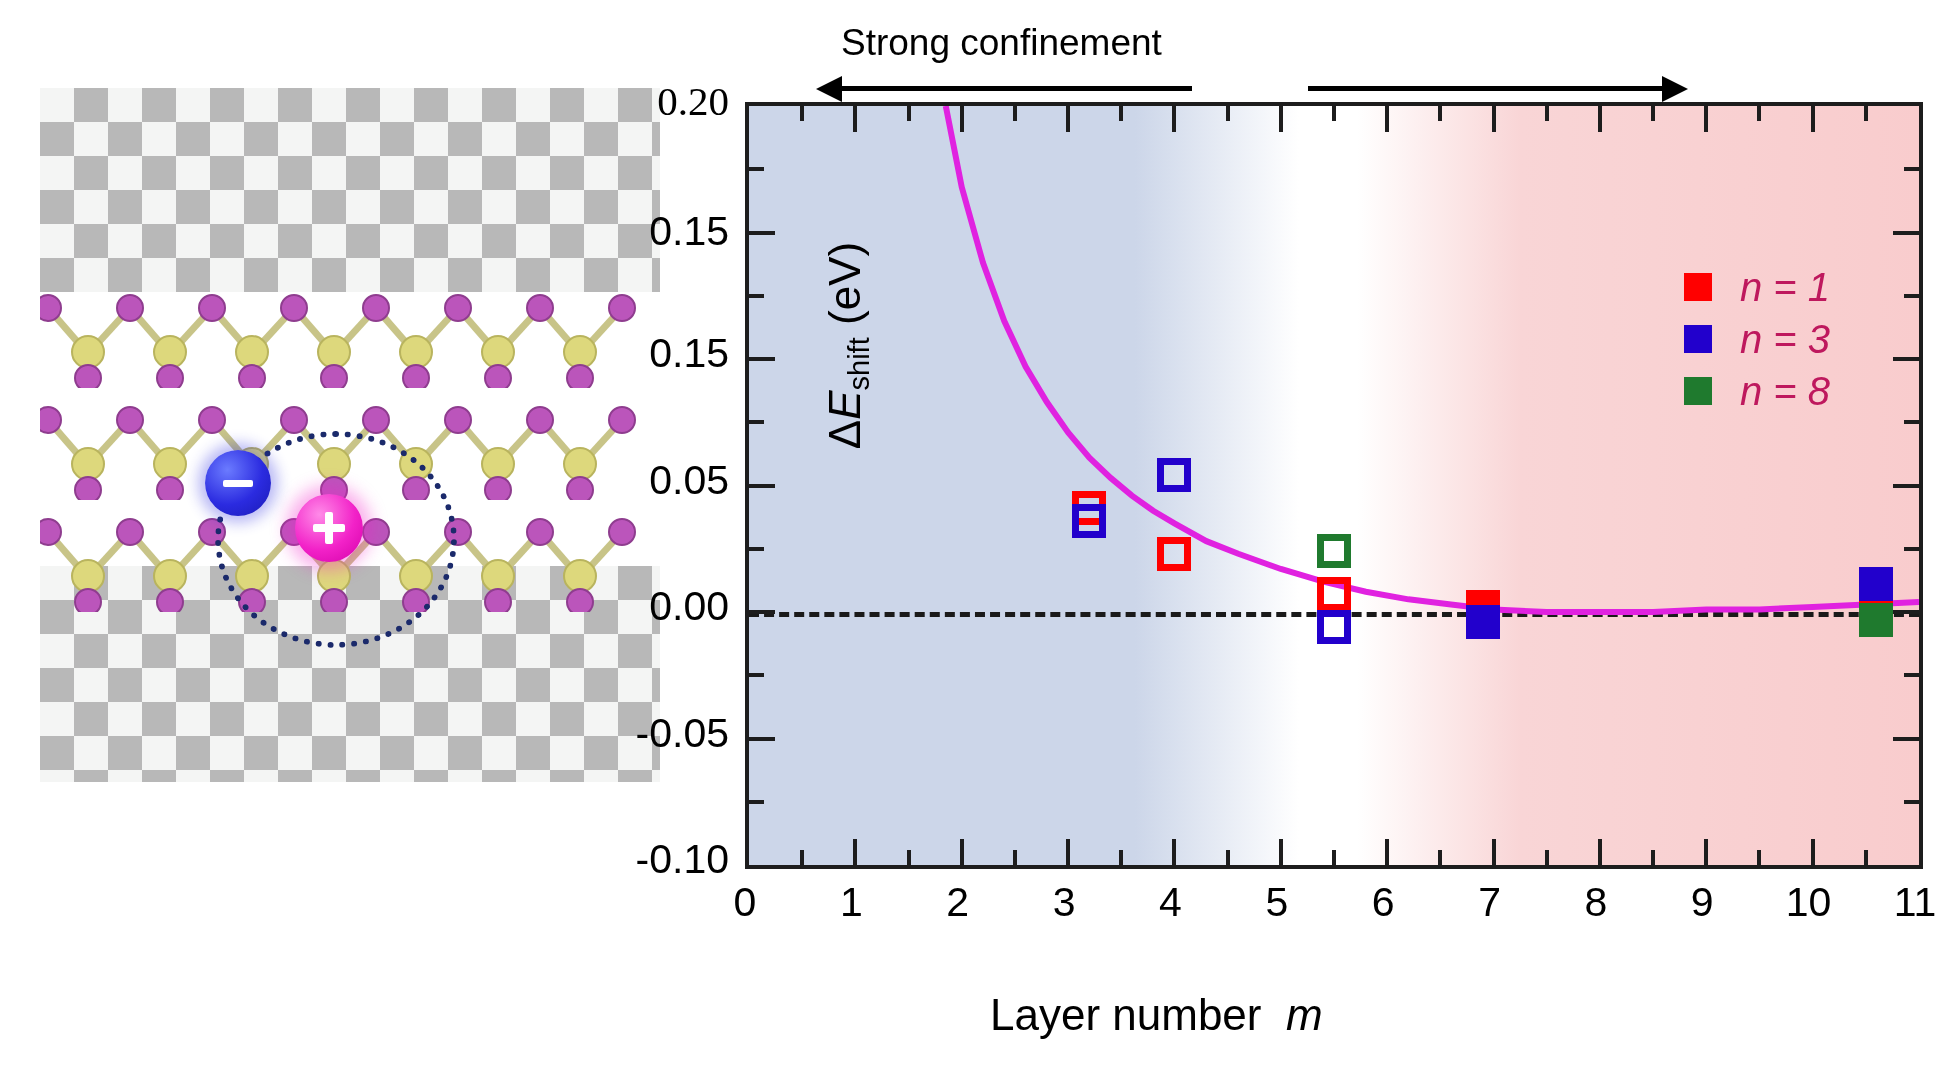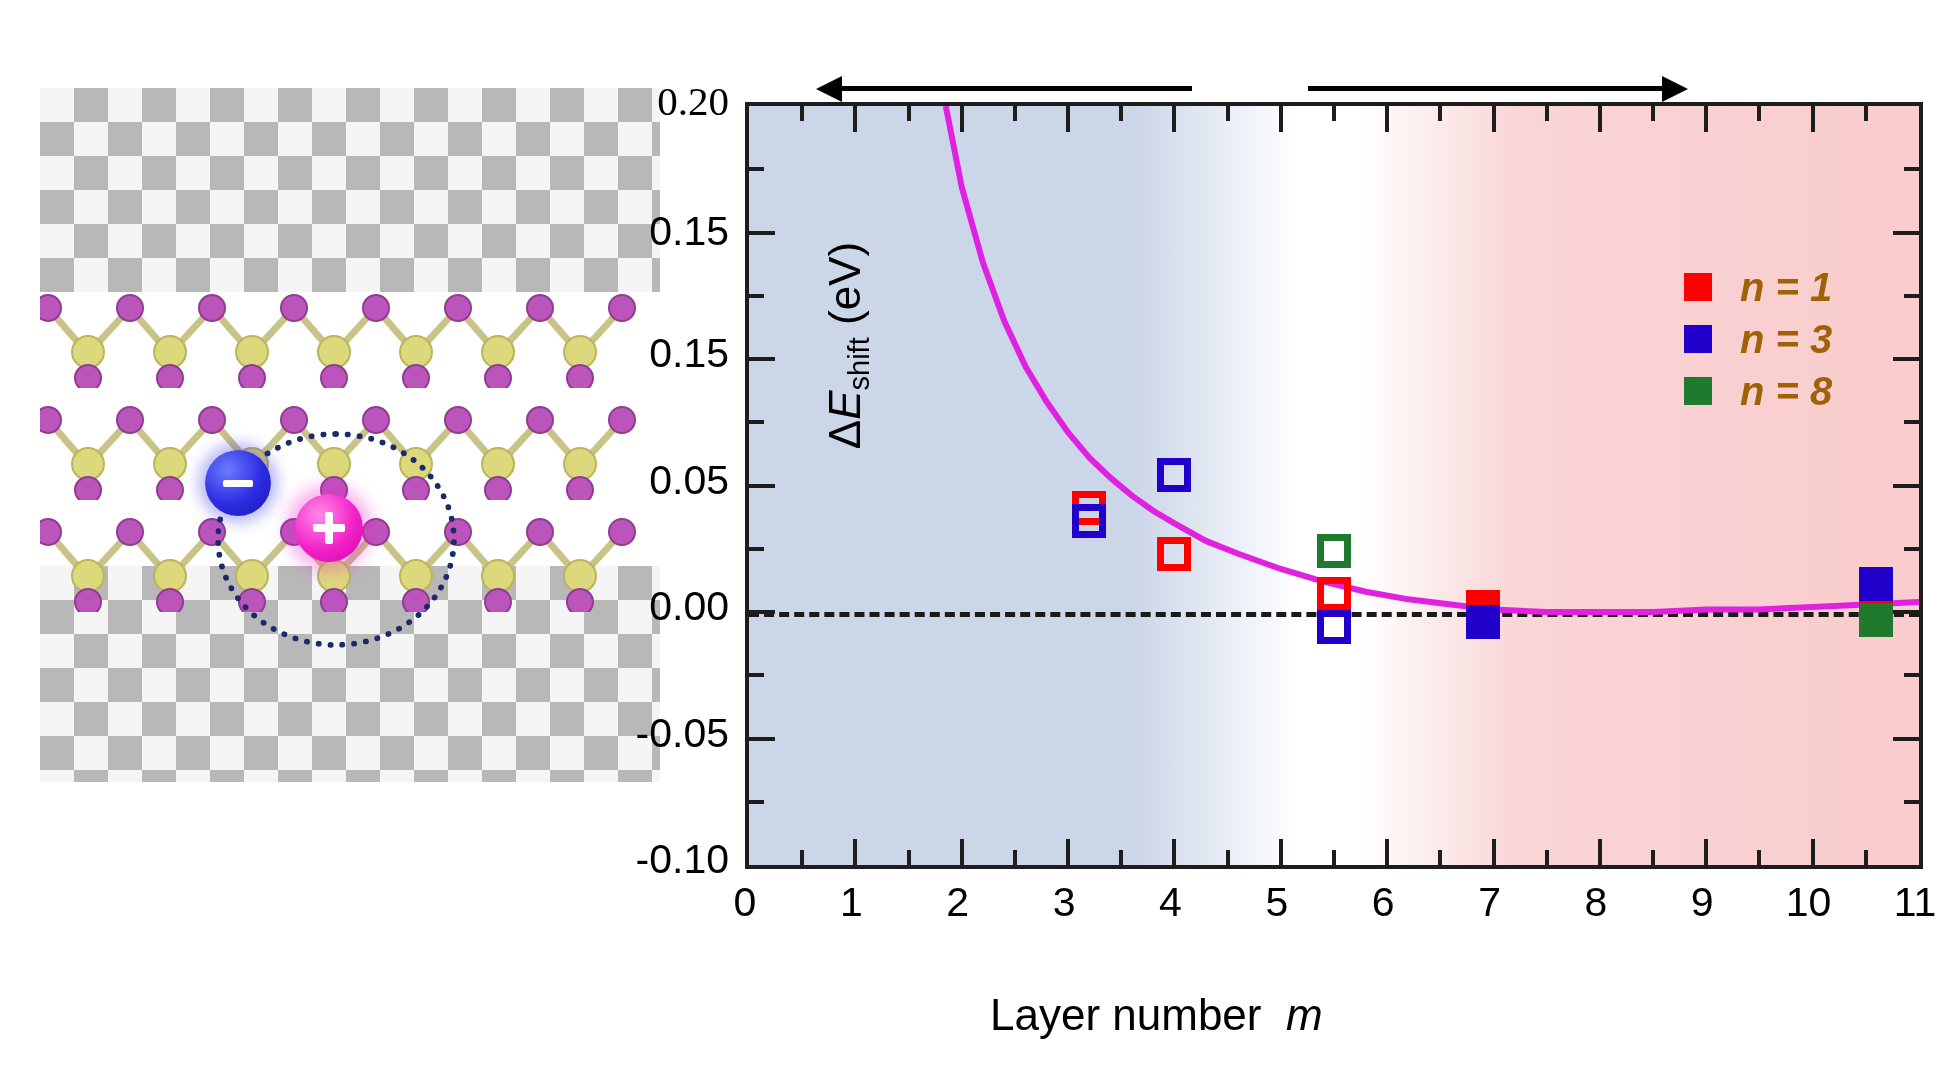--- a/index.html
+++ b/index.html
@@ -76,21 +76,21 @@
      transform:rotate(-90deg);transform-origin:center center;
      font-size:44px;color:#000;text-align:center;white-space:nowrap;}
   #x-axis-title{position:absolute;left:330px;top:990px;font-size:44px;color:#000;white-space:nowrap;}
   .ital{font-style:italic;}
   .sub{font-size:0.66em;vertical-align:-0.28em;}
 
   
   #legend{position:absolute;left:935px;top:155px;}
   .legend-row{display:flex;align-items:center;height:52px;}
   .legend-swatch{width:28px;height:28px;margin-right:28px;}
-  .legend-text{font-size:40px;color:#a16207;white-space:nowrap;font-weight:bold;}
+  .legend-text{font-size:40px;color:#be185d;white-space:nowrap;}
 </style>
 </head>
 <body>
 
 <div id="root">
 
   <div id="left-panel">
     <div id="checker-top" class="checker"></div>
     <div id="checker-bottom" class="checker"></div>
 
@@ -261,20 +261,21 @@
       <span class="sign"></span>
     </div>
     <div id="hole">
       <span class="plus"></span>
     </div>
   </div>
 
   <div id="plot-panel">
 
     <div id="band-top">
+      <div class="band-label" id="label-strong">Strong confinement</div>
       <div class="arrow-line" id="arrow-strong"></div>
       <div class="arrowhead" id="arrowhead-left"></div>
       <div class="arrow-line" id="arrow-weak"></div>
       <div class="arrowhead" id="arrowhead-right"></div>
     </div>
 
     <div id="axes">
       <div id="axes-bg"></div>
       <div class="zero-dash" id="zero-line" style="top: 506px;"></div>
       <svg id="curve" preserveAspectRatio="none" viewBox="0 0 1170 759">

